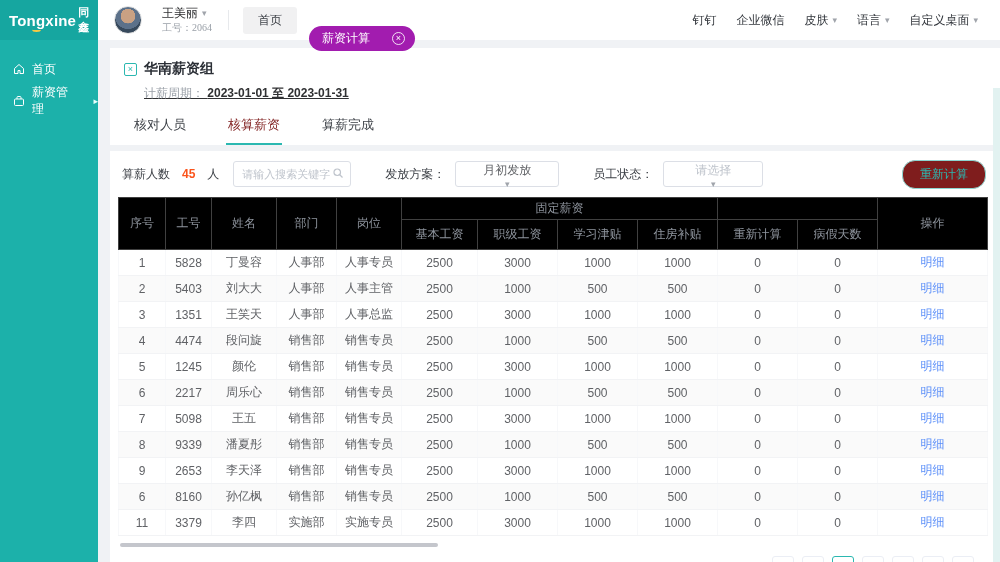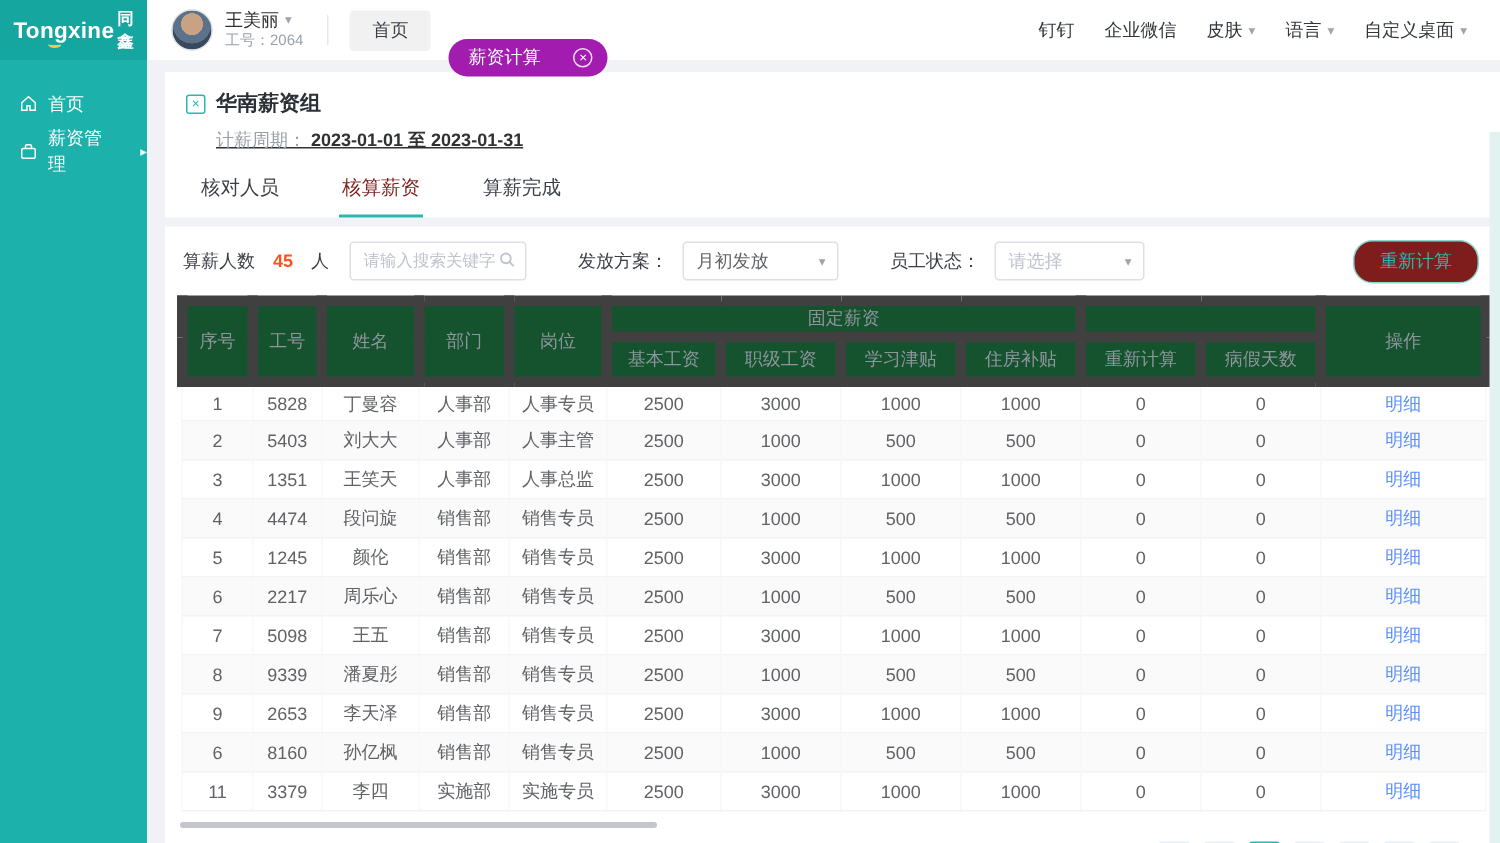--- a/index.html
+++ b/index.html
@@ -17,21 +17,21 @@
   .logo-cn { color:#fff; font-weight:bold; font-size:11px; margin-left:2px; }
   .side-menu { margin-top:14px; }
   .side-item { height:30px; display:flex; align-items:center; gap:7px; padding-left:13px; color:#fff; font-size:12px; cursor:pointer; margin-bottom:2px; }
   .side-item .arrow { margin-left:8px; font-size:9px; color:#eafffd; }
   .side-icon svg { display:block; }
 
   
   .topbar { position:absolute; left:98px; right:0; top:0; height:40px; background:#fff; display:flex; align-items:center; z-index:4; }
   .avatar { width:28px; height:28px; border-radius:50%; margin-left:16px; flex:none;
     background:radial-gradient(circle at 50% 35%, #c9a183 0 34%, #5c718a 35% 60%, #37495c 61% 100%); border:1px solid #e3e3e3; }
-  .userbox { margin-left:8px; line-height:1.25; }
+  .userbox { margin-left:20px; line-height:1.25;font-family:Liberation Serif, serif; }
   .user-name-row { font-size:12px; color:#303133; display:flex; align-items:center; gap:4px; cursor:pointer; }
   .user-caret { font-size:9px; color:#a0a4ab; }
   .user-no { font-size:10px; color:#9aa0a8; margin-top:1px; }
   .topbar-divider { width:1px; height:20px; background:#e7e9ec; margin:0 14px 0 16px; }
   .wtab-home { background:#f1f1f2; border-radius:3px; padding:5px 15px; font-size:12px; color:#3b3f45; cursor:pointer; }
   .wtab-active { margin-left:12px; background:#a21caf; color:#fff; border-radius:14px; padding:4px 10px 4px 13px; font-size:12px; display:flex; align-items:center; gap:22px; cursor:pointer;margin-top:37px; }
   .circle-x { width:13px; height:13px; border-radius:50%; border:1px solid rgba(255,255,255,.85); display:flex; align-items:center; justify-content:center; font-size:9px; line-height:1; color:#fff; }
   .top-nav { margin-left:auto; display:flex; align-items:center; gap:20px; padding-right:22px; }
   .top-nav-item { font-size:12px; color:#33373d; display:flex; align-items:center; gap:4px; cursor:pointer; }
   .nav-caret { font-size:9px; color:#a0a4ab; }
@@ -50,29 +50,29 @@
   .ptab.active { color:#7f1d1d; border-bottom:2px solid #2bb8b1; }
 
   .card2 { margin-left:12px; background:#fff; height:422px; margin-top:6px; position:relative; }
   .filter-row { display:flex; align-items:center; height:46px; padding:0 14px 0 12px; gap:10px; }
   .count-label,.count-unit { font-size:12px; color:#3b3f45; }
   .count-value { color:#fa541c; font-weight:600; margin:0 2px; }
   .search-box { width:118px; height:26px; border:1px solid #dcdfe6; border-radius:3px; display:flex; align-items:center; padding:0 6px 0 8px; margin-left:4px; }
   .search-box input { border:0; outline:0; width:100%; font-size:11px; color:#606266; font-family:inherit; }
   .search-box input::placeholder { color:#bfc4cc; }
   .filter-label { font-size:12px; color:#3b3f45; margin-left:24px; }
-  .select { height:26px; border:1px solid #dcdfe6; border-radius:3px; display:flex; align-items:center; justify-content:space-between; padding:0 8px; font-size:12px; color:#606266; cursor:pointer; }
+  .select { height:26px; border:1px solid #dcdfe6; border-radius:3px; display:flex; align-items:center; justify-content:space-between; padding:0 8px; font-size:12px; color:#606266; cursor:pointer;flex-direction:column; }
   .select.plan { width:104px; }
   .select.status { width:100px; color:#bfc4cc; }
   .select .caret { font-size:9px; color:#a0a4ab; }
   .recalc-btn { margin-left:auto; border:1px solid #8ed4cf; color:#2bb8b1; background:#7f1d1d; border-radius:13px; padding:5px 17px; font-size:12px; cursor:pointer; font-family:inherit; }
 
   
   table { border-collapse:collapse; margin-left:8px; width:869px; table-layout:fixed; }
-  th { font-weight:normal; font-size:12px; color:#8f959e; background:#14532d; border:7px solid #404040; text-align:center; }
+  th { font-weight:normal; font-size:12px; color:#8f959e; background:#000000; border:1px solid #404040; text-align:center; }
   tr.h1 th { height:22px; }
   tr.h2 th { height:30px; }
   td { height:26px; font-size:12px; color:#606266; text-align:center; border-bottom:1px solid #f2f3f5; border-right:1px solid #f7f8fa; border-left:1px solid #f7f8fa; }
   tbody tr:nth-child(even) { background:#fafafa; }
   .detail-link { color:#5b8ff9; cursor:pointer; text-decoration:none; }
 
   .h-scrollbar { height:4px; width:318px; background:#c4c6cc; border-radius:2px; margin:7px 0 0 10px; }
 
   .pagination { display:flex; justify-content:flex-end; align-items:center; gap:8px; padding-right:26px; margin-top:9px; }
   .page-btn { width:22px; height:22px; border:1px solid #ebeef5; background:#fff; border-radius:3px; display:flex; align-items:center; justify-content:center; font-size:11px; color:#606266; cursor:pointer; }

